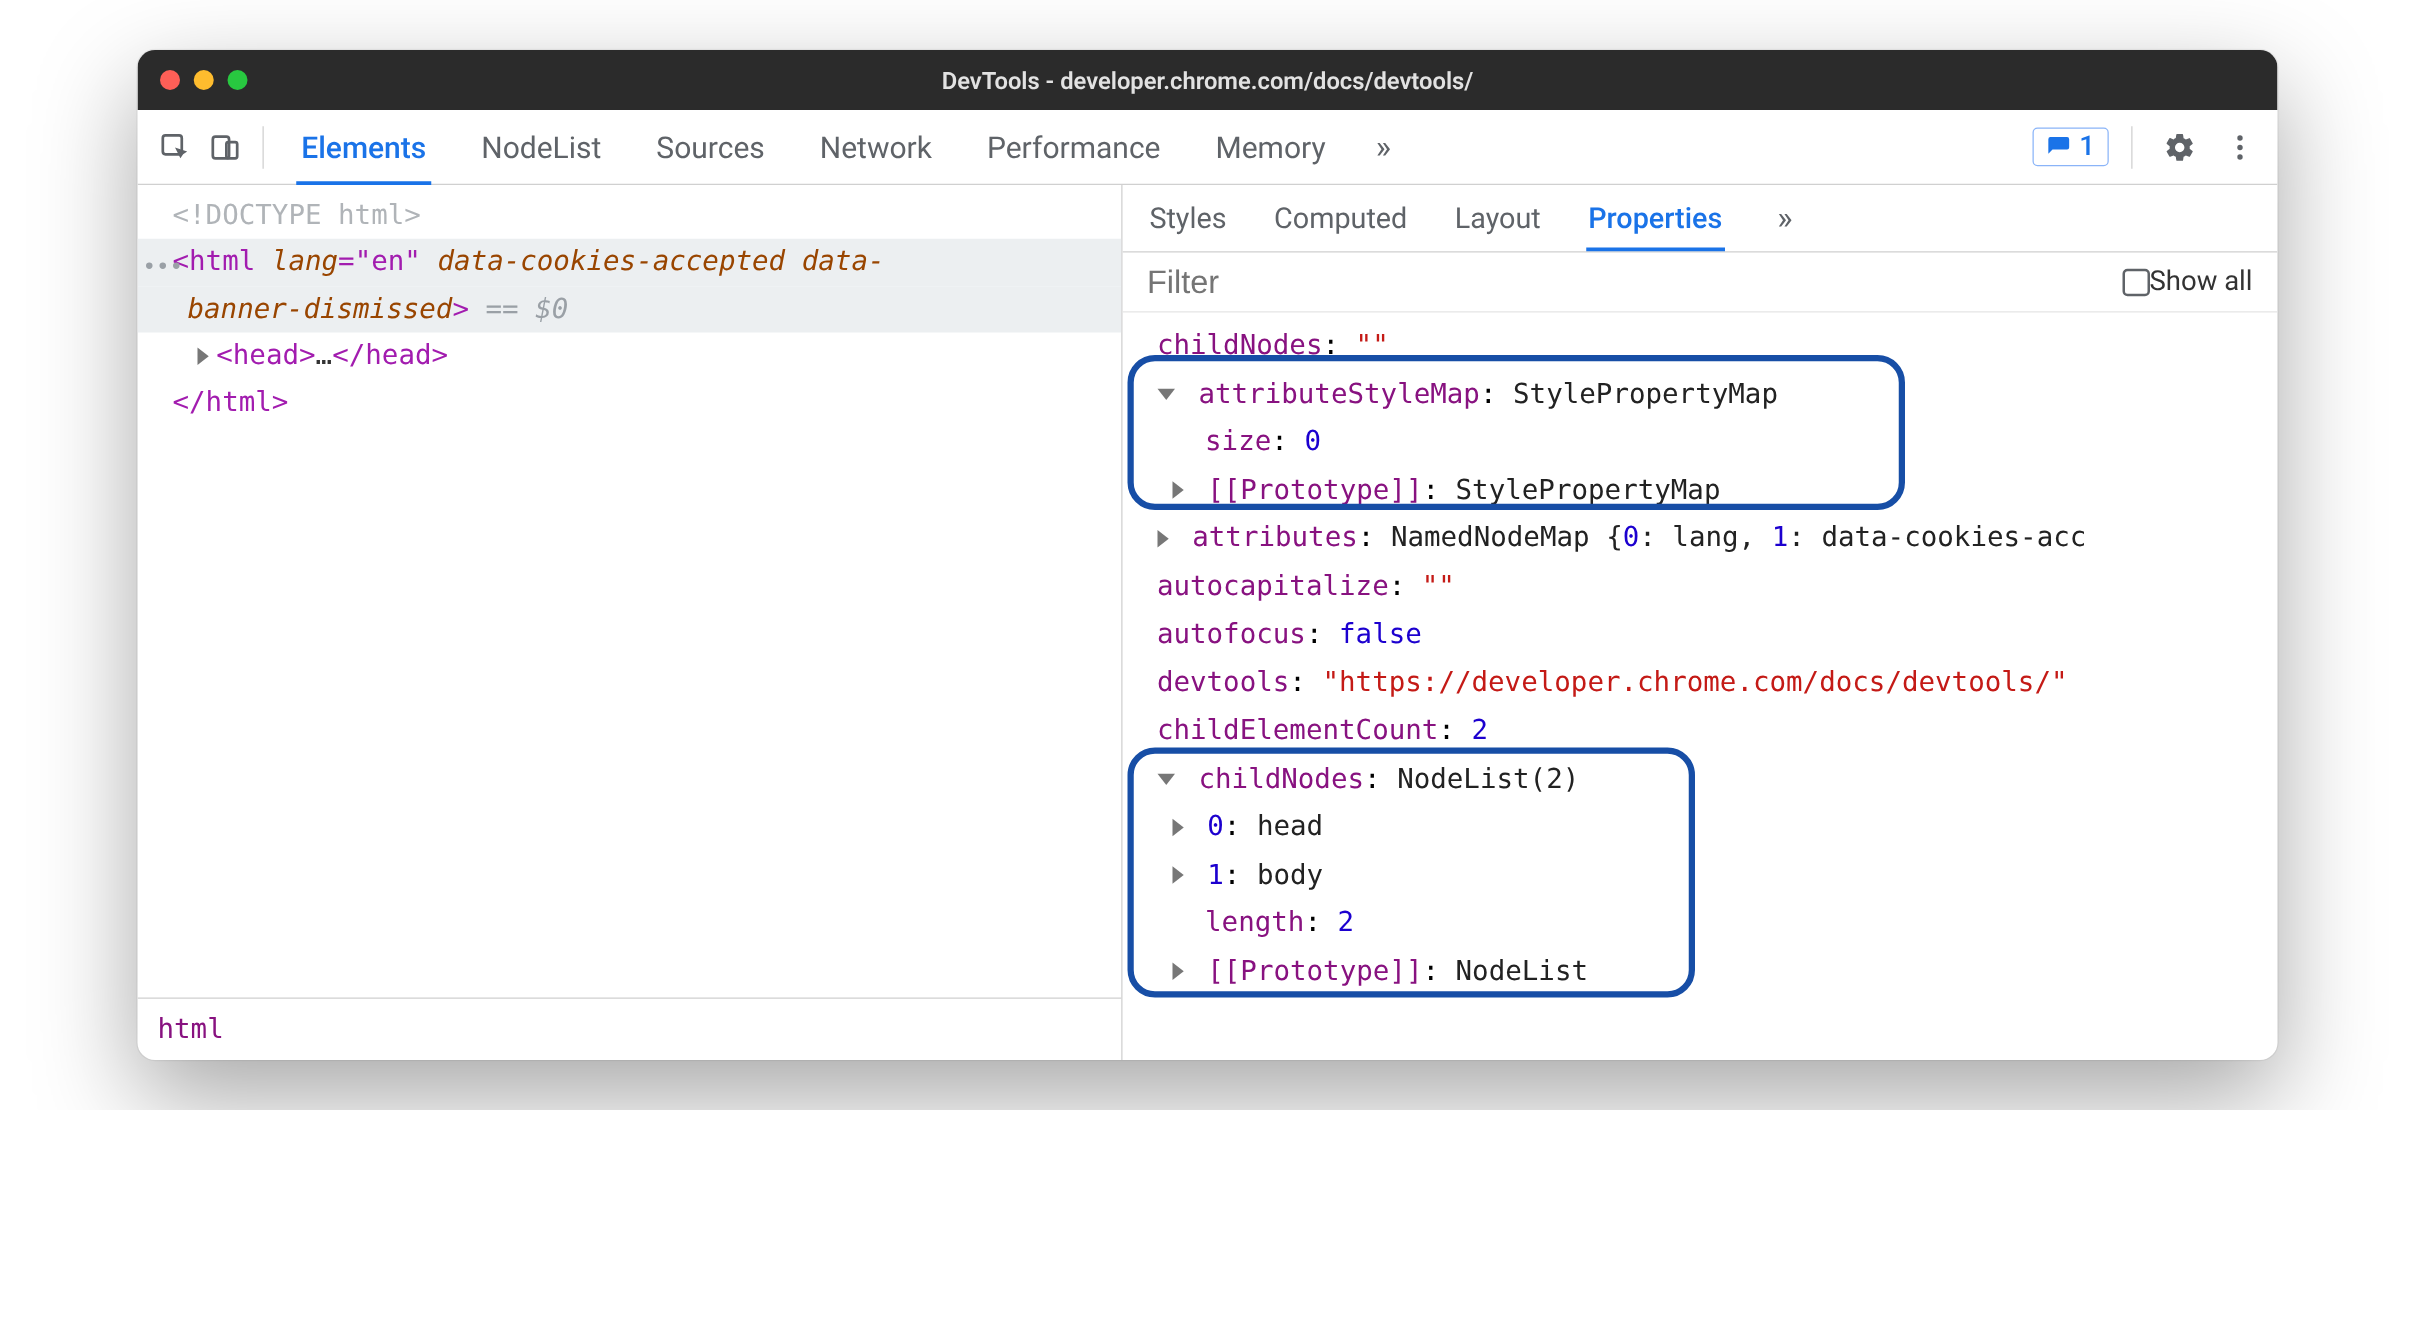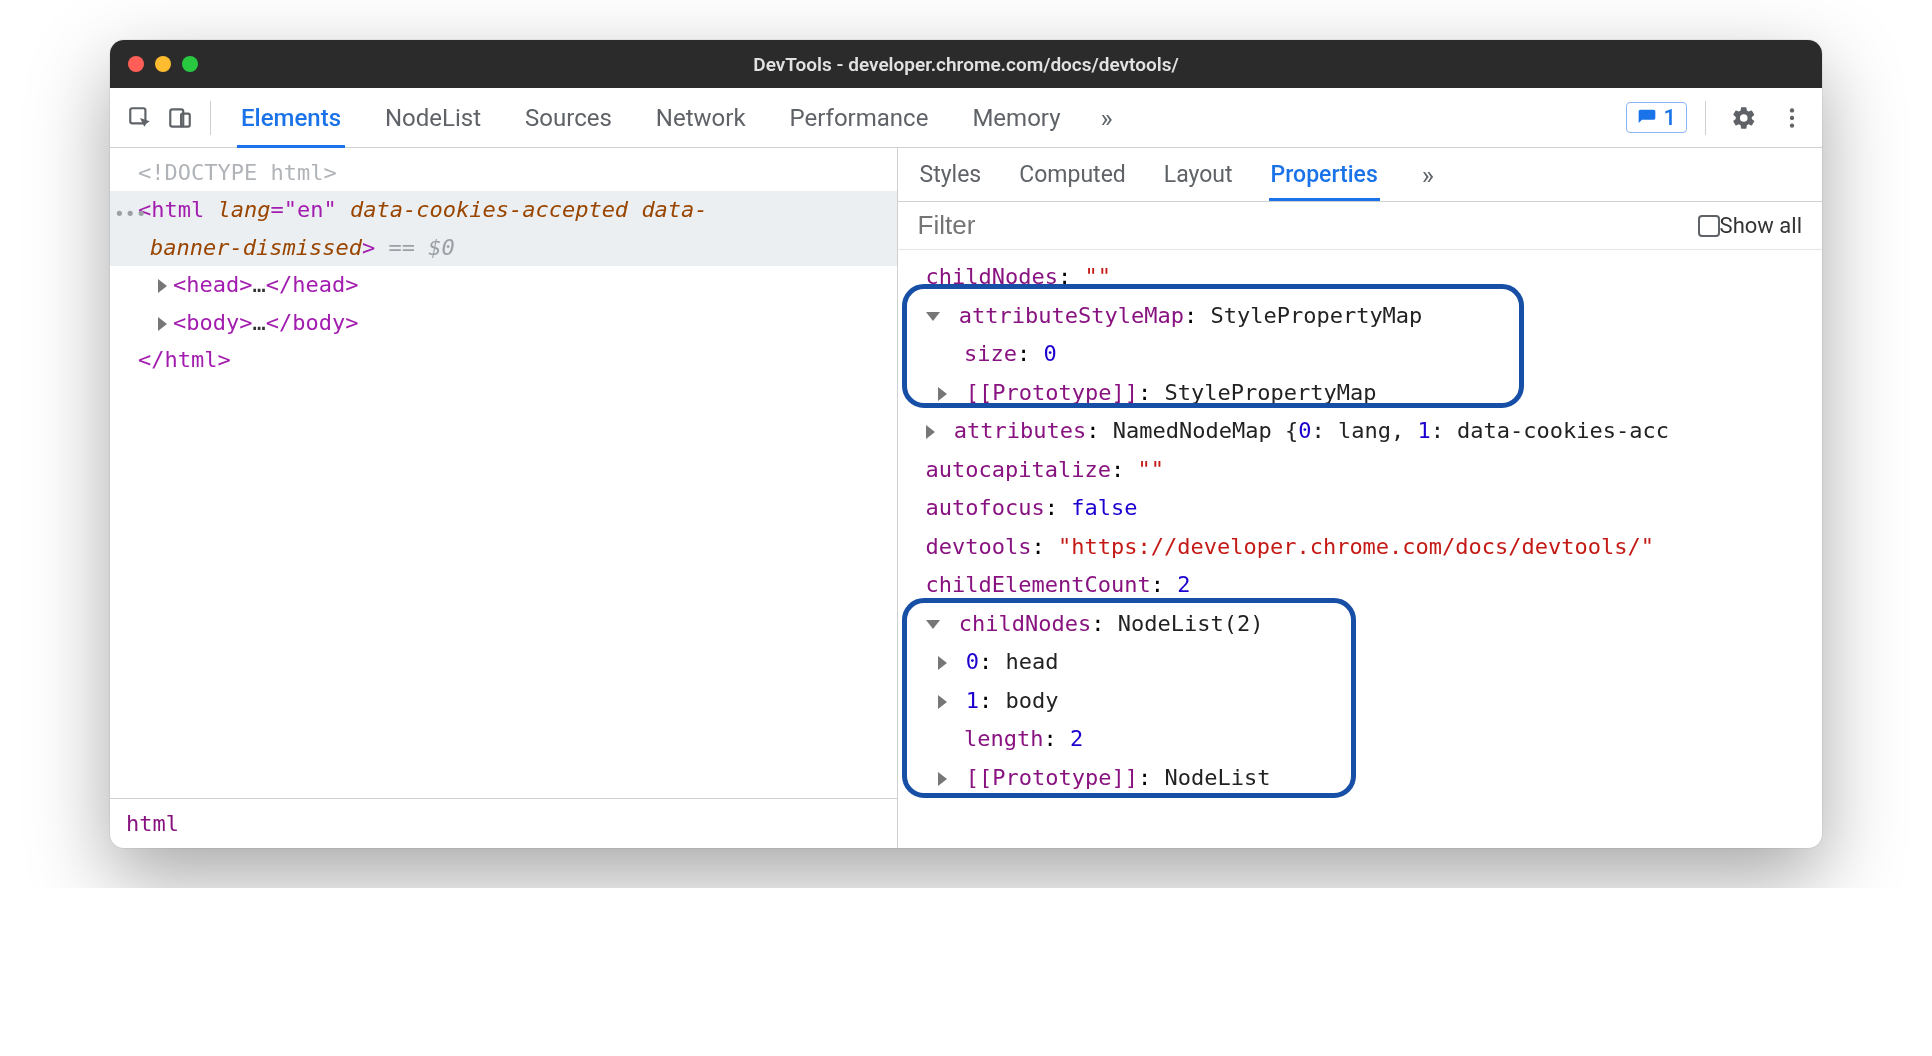--- a/index.html
+++ b/index.html
@@ -282,23 +282,20 @@
         <div class="dom-line selected">
           <span class="ellipsis-marker">•••</span>
           <span class="tag">&lt;html </span><span class="attr-name">lang</span><span class="tag">="</span><span class="attr-val">en</span><span class="tag">" </span><span class="attr-name">data-cookies-accepted</span><span class="tag"> </span><span class="attr-name">data-</span>
         </div>
         <div class="dom-line selected" style="padding-left:40px">
           <span class="attr-name">banner-dismissed</span><span class="tag">&gt;</span> <span class="ref">== $0</span>
         </div>
         <div class="dom-line dom-indent">
           <span class="expand-arrow"></span><span class="tag">&lt;head&gt;</span><span class="comment-dots">…</span><span class="tag">&lt;/head&gt;</span>
         </div>
-        <div class="dom-line dom-indent">
-          <span class="expand-arrow"></span><span class="tag">&lt;body&gt;</span><span class="comment-dots">…</span><span class="tag">&lt;/body&gt;</span>
-        </div>
         <div class="dom-line" style="padding-left:28px">
           <span class="tag">&lt;/html&gt;</span>
         </div>
       </div>
       <div class="breadcrumb">
         <span>html</span>
       </div>
     </div>
 
     <div class="side-panel">

